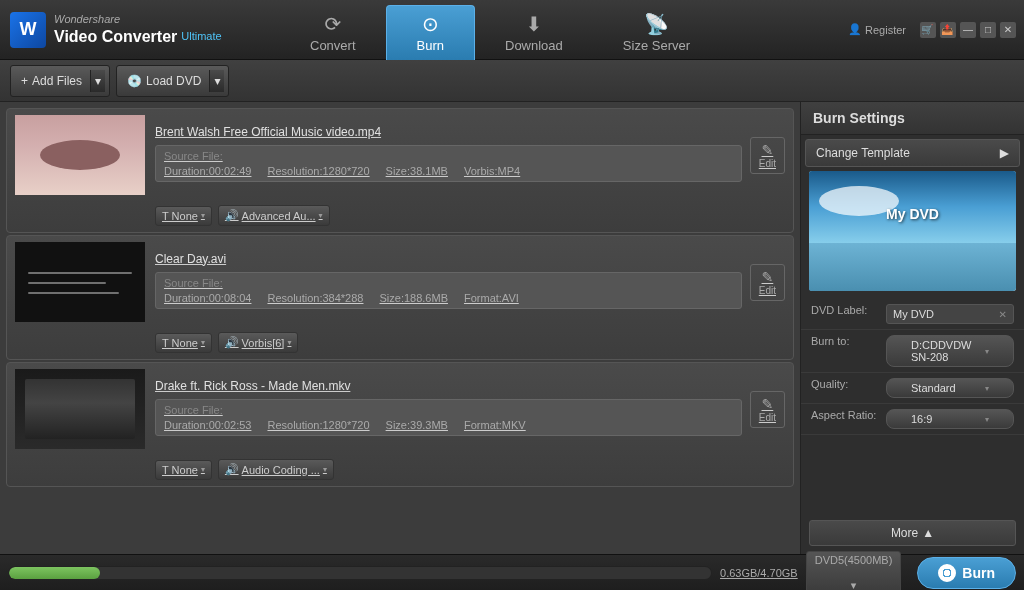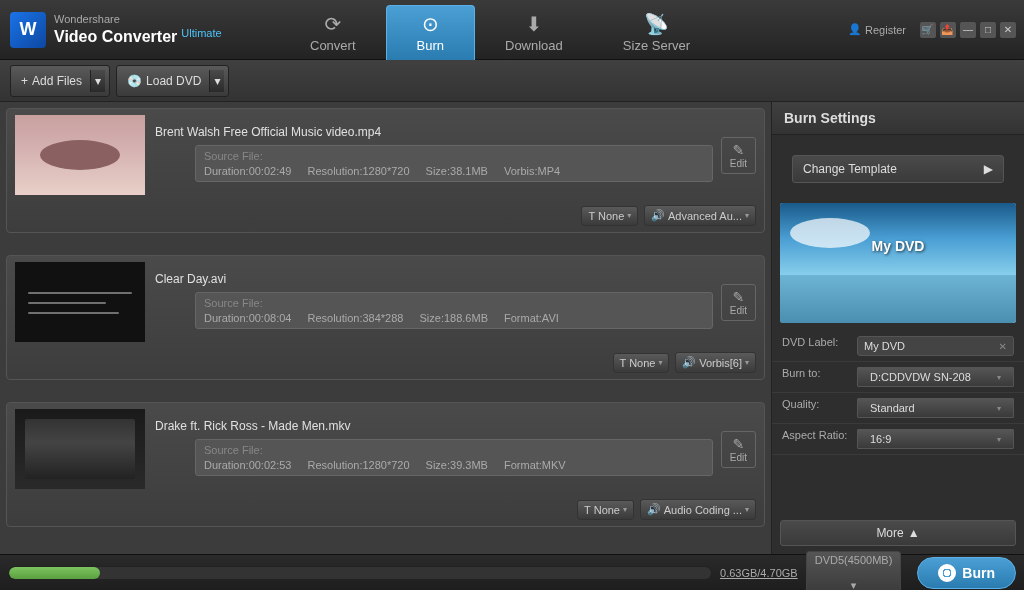--- a/index.html
+++ b/index.html
@@ -46,20 +46,21 @@
 
     #app-name {
       display: flex;
       flex-direction: column;
       line-height: 1.2;
     }
 
     #app-name-brand {
       font-size: 11px;
       color: #aaa;
+      font-style: italic;
     }
 
     #app-name-main {
       font-size: 16px;
       color: #fff;
       font-weight: bold;
     }
 
     #app-name-edition {
       font-size: 11px;
@@ -172,21 +173,22 @@
     }
 
     
     #left-panel {
       flex: 1;
       background: #3c3c3c;
       overflow-y: auto;
       padding: 6px;
       display: flex;
       flex-direction: column;
-      gap: 22px;
+      gap: 2px;
+      text-decoration: underline;
     }
 
     .video-item {
       background: linear-gradient(to bottom, #4a4a4a, #3d3d3d);
       border: 1px solid #555;
       border-radius: 4px;
       display: flex;
       flex-direction: column;
     }
 
@@ -240,21 +242,20 @@
     }
 
     .source-box {
       background: #555;
       border: 1px solid #666;
       border-radius: 3px;
       padding: 4px 8px;
       font-size: 11px;
       color: #bbb;
       margin-bottom: 4px;
-      margin-left: 40px;
     }
 
     .source-details {
       display: flex;
       gap: 16px;
       color: #aaa;
       font-size: 11px;
     }
 
     .edit-btn {
@@ -270,41 +271,40 @@
       align-items: center;
       font-size: 10px;
       align-self: center;
     }
 
     .video-item-bottom {
       display: flex;
       align-items: center;
       padding: 4px 8px 6px 148px;
       gap: 6px;
-      justify-content: flex-end;
     }
 
     .dropdown-btn {
       display: flex;
       align-items: center;
       background: linear-gradient(to bottom, #5a5a5a, #3a3a3a);
       border: 1px solid #333;
       border-radius: 3px;
       padding: 3px 6px;
       color: #ccc;
       font-size: 11px;
       cursor: pointer;
       gap: 3px;
     }
 
     .dropdown-btn span.arrow { font-size: 8px; color: #999; }
 
     
     #right-panel {
-      width: 253px;
+      width: 224px;
       background: #2e2e2e;
       border-left: 1px solid #222;
       display: flex;
       flex-direction: column;
     }
 
     #burn-settings-header {
       background: linear-gradient(to bottom, #404040, #333);
       padding: 8px 12px;
       font-size: 14px;
@@ -313,21 +313,21 @@
       border-bottom: 1px solid #222;
     }
 
     #change-template-btn {
       display: flex;
       align-items: center;
       justify-content: space-between;
       background: linear-gradient(to bottom, #4a4a4a, #3a3a3a);
       border: 1px solid #555;
       border-radius: 3px;
-      margin: 20px;
+      margin: 4px;
       padding: 6px 10px;
       color: #ddd;
       font-size: 12px;
       cursor: pointer;
     }
 
     #dvd-preview {
       margin: 0 8px 8px;
       border-radius: 3px;
       overflow: hidden;
@@ -419,22 +419,22 @@
     .settings-x {
       color: #888;
       cursor: pointer;
       font-size: 10px;
     }
 
     .settings-dropdown {
       flex: 1;
       background: linear-gradient(to bottom, #555, #3a3a3a);
       border: 1px solid #555;
-      border-radius: 1px;
-      padding: 3px 12px;
+      border-radius: 8px;
+      padding: 3px 24px;
       color: #ddd;
       font-size: 11px;
       display: flex;
       align-items: center;
       justify-content: space-between;
       cursor: pointer;
     }
 
     .settings-dropdown .arrow { color: #888; font-size: 8px; }
 
@@ -558,21 +558,21 @@
 </head>
 <body>
 
 <div id="titlebar">
   <div id="logo-area">
     <div id="logo-icon">
       <span>W</span>
     </div>
     <div id="app-name">
       <span id="app-name-brand">Wondershare</span>
-      <div style="display:flex;align-items:flex-start;">
+      <div style="display:flex;align-items:center;">
         <span id="app-name-main">Video Converter</span>
         <span id="app-name-edition">Ultimate</span>
       </div>
     </div>
   </div>
 
   <div id="nav-tabs">
     <div class="nav-tab">
       <span class="tab-icon">⟳</span>
       <span>Convert</span>

